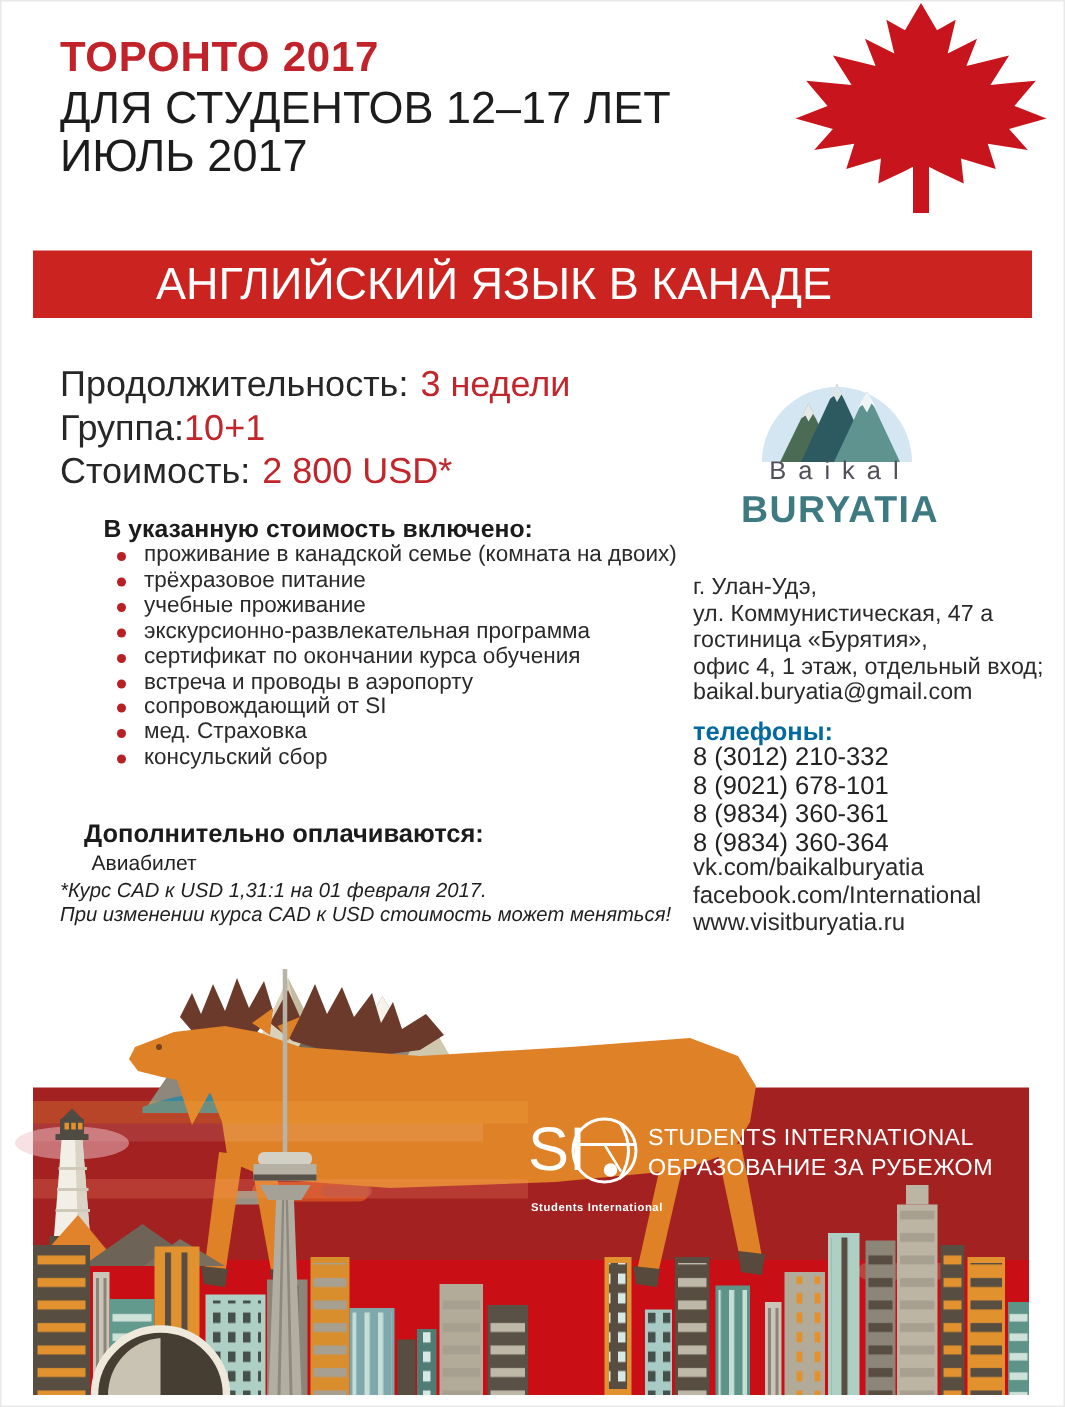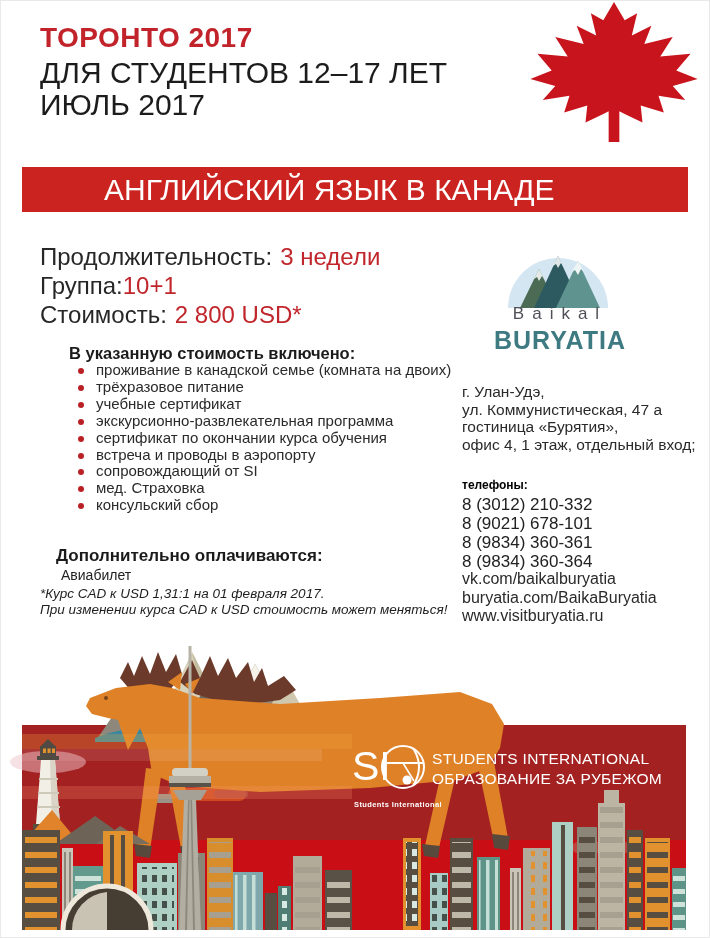--- a/index.html
+++ b/index.html
@@ -24,21 +24,21 @@
   .inc-list li::before{content:"";position:absolute;left:38px;top:6px;width:6px;height:6px;border-radius:50%;background:#b92025;}
   
   .extra-head{left:56px;top:546px;font-size:17px;font-weight:bold;color:#1b1b1b;}
   .extra-item{left:40px;top:567px;font-size:14px;color:#222;margin-left:21px;}
   .note{left:40px;font-size:13.5px;font-style:italic;color:#1f1f1f;white-space:nowrap;}
   
   .logo-svg{left:506px;top:248px;}
   .logo-top{left:492px;top:304px;width:136px;text-align:center;font-size:17px;letter-spacing:8px;color:#4f4f58;}
   .logo-bottom{left:492px;top:326px;width:136px;text-align:center;font-size:25px;font-weight:bold;letter-spacing:1px;color:#3e7a81;}
   .addr{left:462px;top:383px;font-size:15.5px;line-height:17.5px;color:#2a2a2a;white-space:nowrap;}
-  .phones-label{left:462px;top:478px;font-size:12px;font-weight:bold;color:#000000;}
+  .phones-label{left:462px;top:478px;font-size:17px;font-weight:bold;color:#0369a1;}
   .phones{left:462px;top:495px;font-size:17px;line-height:19px;color:#222;white-space:nowrap;}
   .links{left:462px;top:570px;font-size:16px;line-height:18.5px;color:#2a2a2a;white-space:nowrap;}
   
   .si-wrap{left:352px;top:744px;width:120px;height:70px;color:#fff;}
   .si-big{position:absolute;left:0;top:0;font-size:41px;font-weight:normal;line-height:44px;color:#fff;}
   .si-globe{position:absolute;left:28px;top:0;}
   .si-caption{position:absolute;left:2px;top:56px;font-size:7.5px;font-weight:bold;letter-spacing:.4px;color:#fff;white-space:nowrap;}
   .si-lines{left:432px;top:749px;font-size:15.5px;line-height:19.5px;letter-spacing:.3px;color:#fff;white-space:nowrap;}
 </style>
 </head>
@@ -65,21 +65,21 @@
     <span>Группа:</span><span class="v">10+1</span>
   </div>
   <div class="abs param" style="top:301px">
     <span>Стоимость:</span><span class="v">2 800 USD*</span>
   </div>
 
   <div class="abs inc-head">В указанную стоимость включено:</div>
   <ul class="abs inc-list">
     <li>проживание в канадской семье (комната на двоих)</li>
     <li>трёхразовое питание</li>
-    <li>учебные сертификат</li>
+    <li>учебные проживание</li>
     <li>экскурсионно-развлекательная программа</li>
     <li>сертификат по окончании курса обучения</li>
     <li>встреча и проводы в аэропорту</li>
     <li>сопровождающий от SI</li>
     <li>мед. Страховка</li>
     <li>консульский сбор</li>
   </ul>
 
   <div class="abs extra-head">Дополнительно оплачиваются:</div>
   <div class="abs extra-item">Авиабилет</div>
@@ -96,33 +96,34 @@
     <path d="M72,13 L66,24 L69,22 L72,27 L75,21 L78,24 Z" fill="#fff" opacity=".9"></path>
   </svg>
   <div class="abs logo-top">Baikal</div>
   <div class="abs logo-bottom">BURYATIA</div>
 
   <div class="abs addr">
     <div>г. Улан-Удэ,</div>
     <div>ул. Коммунистическая, 47 а</div>
     <div>гостиница «Бурятия»,</div>
     <div>офис 4, 1 этаж, отдельный вход;</div>
+    <div>baikal.buryatia@gmail.com</div>
   </div>
 
   <div class="abs phones-label">телефоны:</div>
   <div class="abs phones">
     <div>8 (3012) 210-332</div>
     <div>8 (9021) 678-101</div>
     <div>8 (9834) 360-361</div>
     <div>8 (9834) 360-364</div>
   </div>
 
   <div class="abs links">
     <div>vk.com/baikalburyatia</div>
-    <div>buryatia.com/BaikaBuryatia</div>
+    <div>facebook.com/International</div>
     <div>www.visitburyatia.ru</div>
   </div>
 
   <svg class="abs" style="left:0;top:638px" width="710" height="300" viewBox="0 0 710 300">
     <defs>
       <pattern id="hOr" width="8" height="15" patternUnits="userSpaceOnUse">
           <rect y="4" width="8" height="6" fill="#e2912f"></rect>
         </pattern>
       <pattern id="hDk" width="8" height="15" patternUnits="userSpaceOnUse">
           <rect y="4" width="8" height="6" fill="#574d41"></rect>

